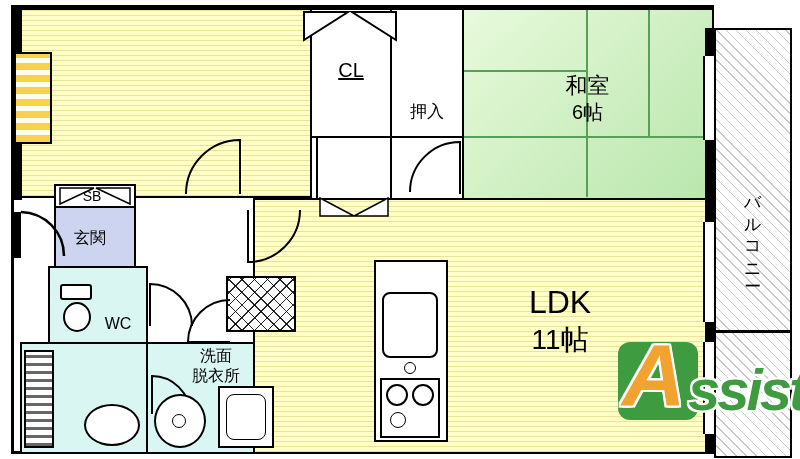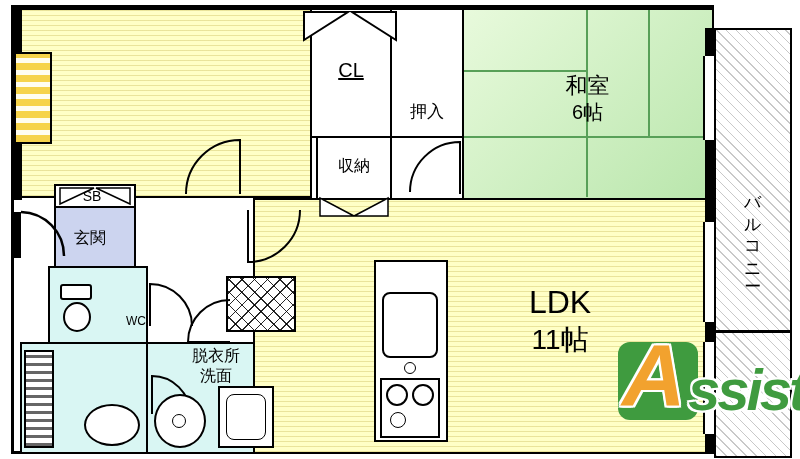--- a/index.html
+++ b/index.html
@@ -132,27 +132,26 @@
   <div class="fix round" style="left:386px;top:384px;width:22px;height:22px;"></div>
   <div class="fix round" style="left:412px;top:384px;width:22px;height:22px;"></div>
   <div class="fix round" style="left:390px;top:412px;width:16px;height:16px;border-width:1.5px;"></div>
 
   <div class="lbl" style="left:312px;top:58px;width:78px;font-size:20px;text-decoration:underline;">CL</div>
   <div class="lbl" style="left:390px;top:90px;width:74px;font-size:17px;margin-top:11px;">押入</div>
   <div class="lbl" style="left:505px;top:72px;width:165px;font-size:22px;">
     <span>和室</span>
     <span style="font-size:20px;">6帖</span>
   </div>
-  <div class="lbl" style="left:316px;top:156px;width:76px;font-size:16px;">収納</div>
   <div class="lbl" style="left:54px;top:188px;width:76px;font-size:14px;">SB</div>
   <div class="lbl" style="left:54px;top:228px;width:72px;font-size:16px;">玄関</div>
-  <div class="lbl" style="left:90px;top:314px;width:56px;font-size:12px;text-align:right;">WC</div>
+  <div class="lbl" style="left:90px;top:314px;width:56px;font-size:16px;">WC</div>
   <div class="lbl" style="left:158px;top:346px;width:116px;font-size:16px;">
+    <span>洗面</span>
     <span>脱衣所</span>
-    <span>洗面</span>
   </div>
   <div class="lbl" style="left:470px;top:282px;width:180px;font-size:32px;line-height:1.25;">
     <span>LDK</span>
     <span style="font-size:28px;">11帖</span>
   </div>
   <div class="lbl vtext" style="left:742px;top:142px;height:180px;font-size:17px;">バルコニー</div>
 
   <div class="logo">
     <div class="logo-sq"></div>
     <div class="logo-a outline-w">A</div>

